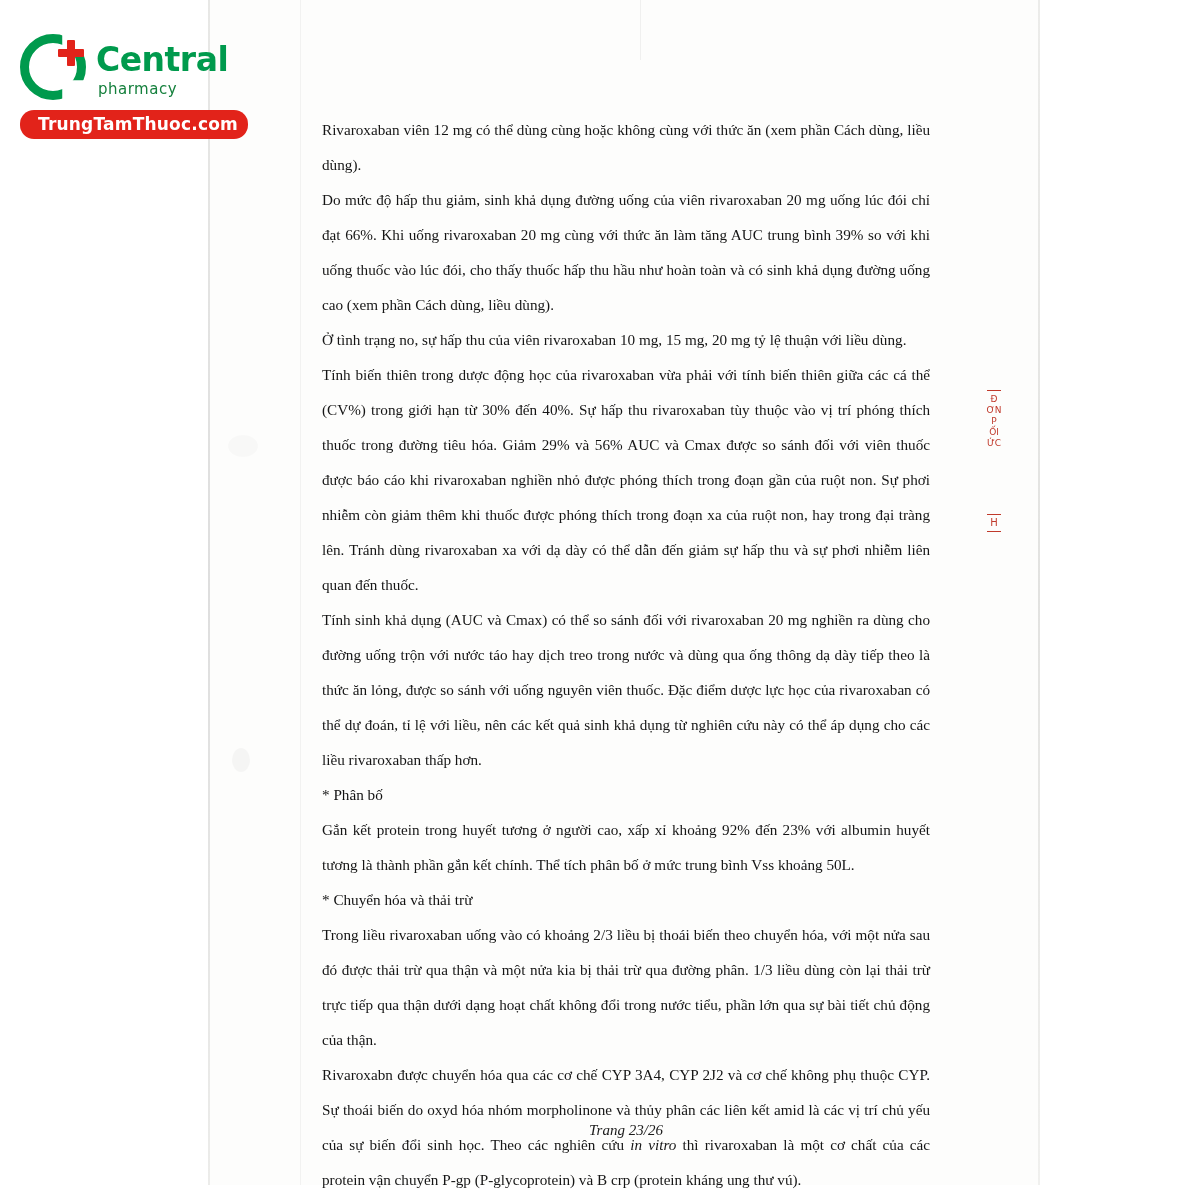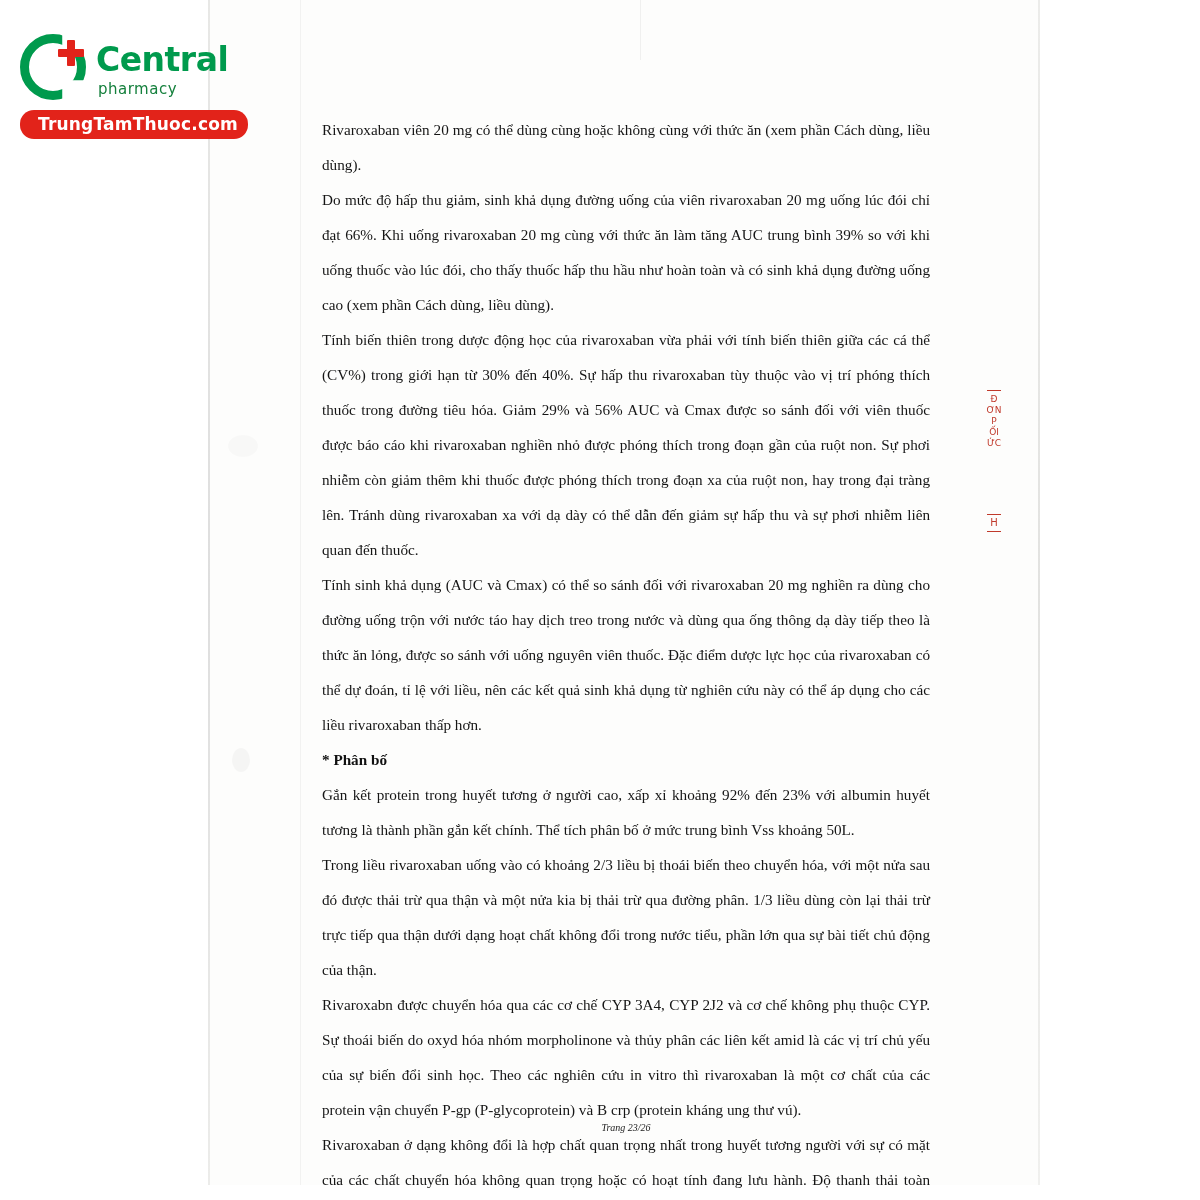--- a/index.html
+++ b/index.html
@@ -154,33 +154,33 @@
     text-align: justify;
     text-justify: inter-word;
     margin: 0 0 0 0;
     text-indent: 0;
   }
   .para + .para { margin-top: 0; }
   .heading {
     font-size: 15.2px;
     line-height: 35px;
     color: #111;
-    font-weight: bold;
+    font-weight: normal;
     margin: 0;
   }
-  .ital { }
+  .ital { font-style: italic; }
 
   .footer {
     position: absolute;
     left: 322px;
     top: 1122px;
     width: 608px;
     text-align: center;
     font-style: italic;
-    font-size: 10px;
+    font-size: 15px;
     color: #1a1a1a;
   }
 
   
   .margin-stamp {
     position: absolute;
     left: 984px;
     top: 390px;
     width: 20px;
     color: #c0392b;
@@ -231,28 +231,30 @@
     <div class="logo-c"></div>
     <div class="logo-cross-v"></div>
     <div class="logo-cross-h"></div>
   </div>
   <div class="logo-text-central">Central</div>
   <div class="logo-text-pharmacy">pharmacy</div>
   <div class="logo-banner">TrungTamThuoc.com</div>
 </div>
 
 <div class="doc-body">
-  <p class="para">Rivaroxaban viên 20 mg có thể dùng cùng hoặc không cùng với thức ăn (xem phần Cách dùng, liều dùng).</p>
+  <p class="para">Rivaroxaban viên 12 mg có thể dùng cùng hoặc không cùng với thức ăn (xem phần Cách dùng, liều dùng).</p>
   <p class="para">Do mức độ hấp thu giảm, sinh khả dụng đường uống của viên rivaroxaban 20 mg uống lúc đói chỉ đạt 66%. Khi uống rivaroxaban 20 mg cùng với thức ăn làm tăng AUC trung bình 39% so với khi uống thuốc vào lúc đói, cho thấy thuốc hấp thu hầu như hoàn toàn và có sinh khả dụng đường uống cao (xem phần Cách dùng, liều dùng).</p>
+  <p class="para">Ở tình trạng no, sự hấp thu của viên rivaroxaban 10 mg, 15 mg, 20 mg tỷ lệ thuận với liều dùng.</p>
   <p class="para">Tính biến thiên trong dược động học của rivaroxaban vừa phải với tính biến thiên giữa các cá thể (CV%) trong giới hạn từ 30% đến 40%. Sự hấp thu rivaroxaban tùy thuộc vào vị trí phóng thích thuốc trong đường tiêu hóa. Giảm 29% và 56% AUC và Cmax được so sánh đối với viên thuốc được báo cáo khi rivaroxaban nghiền nhỏ được phóng thích trong đoạn gần của ruột non. Sự phơi nhiễm còn giảm thêm khi thuốc được phóng thích trong đoạn xa của ruột non, hay trong đại tràng lên. Tránh dùng rivaroxaban xa với dạ dày có thể dẫn đến giảm sự hấp thu và sự phơi nhiễm liên quan đến thuốc.</p>
   <p class="para">Tính sinh khả dụng (AUC và Cmax) có thể so sánh đối với rivaroxaban 20 mg nghiền ra dùng cho đường uống trộn với nước táo hay dịch treo trong nước và dùng qua ống thông dạ dày tiếp theo là thức ăn lỏng, được so sánh với uống nguyên viên thuốc. Đặc điểm dược lực học của rivaroxaban có thể dự đoán, tỉ lệ với liều, nên các kết quả sinh khả dụng từ nghiên cứu này có thể áp dụng cho các liều rivaroxaban thấp hơn.</p>
 
   <p class="heading">* Phân bố</p>
   <p class="para">Gắn kết protein trong huyết tương ở người cao, xấp xỉ khoảng 92% đến 23% với albumin huyết tương là thành phần gắn kết chính. Thể tích phân bố ở mức trung bình Vss khoảng 50L.</p>
 
+  <p class="heading">* Chuyển hóa và thải trừ</p>
   <p class="para">Trong liều rivaroxaban uống vào có khoảng 2/3 liều bị thoái biến theo chuyển hóa, với một nửa sau đó được thải trừ qua thận và một nửa kia bị thải trừ qua đường phân. 1/3 liều dùng còn lại thải trừ trực tiếp qua thận dưới dạng hoạt chất không đổi trong nước tiểu, phần lớn qua sự bài tiết chủ động của thận.</p>
 
   <p class="para"><span>Rivaroxabn được chuyển hóa qua các cơ chế CYP 3A4, CYP 2J2 và cơ chế không phụ thuộc CYP. Sự thoái biến do oxyd hóa nhóm morpholinone và thủy phân các liên kết amid là các vị trí chủ yếu của sự biến đổi sinh học. Theo các nghiên cứu </span><span class="ital">in vitro</span><span> thì rivaroxaban là một cơ chất của các protein vận chuyển P-gp (P-glycoprotein) và B crp (protein kháng ung thư vú).</span></p>
 
   <p class="para">Rivaroxaban ở dạng không đổi là hợp chất quan trọng nhất trong huyết tương người với sự có mặt của các chất chuyển hóa không quan trọng hoặc có hoạt tính đang lưu hành. Độ thanh thải toàn phần của rivaroxaban là khoảng 10 L/h, được xếp vào nhóm thuốc có độ thanh thải thấp.</p>
 </div>
 
 <div class="footer">Trang 23/26</div>
 
 <div class="margin-stamp">

